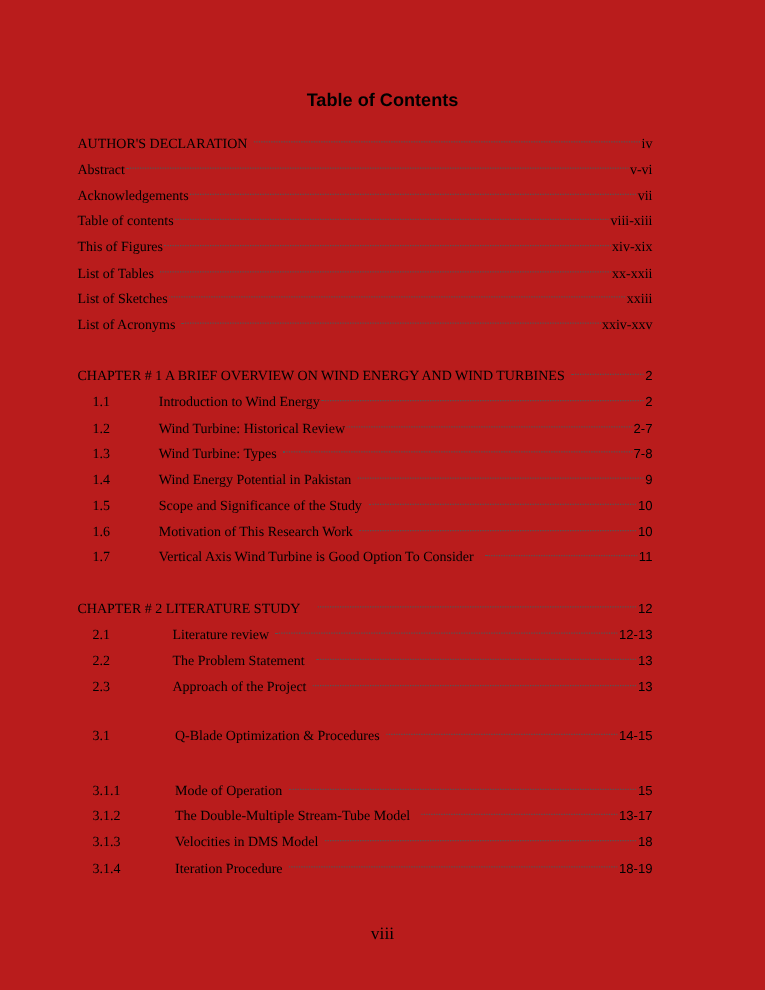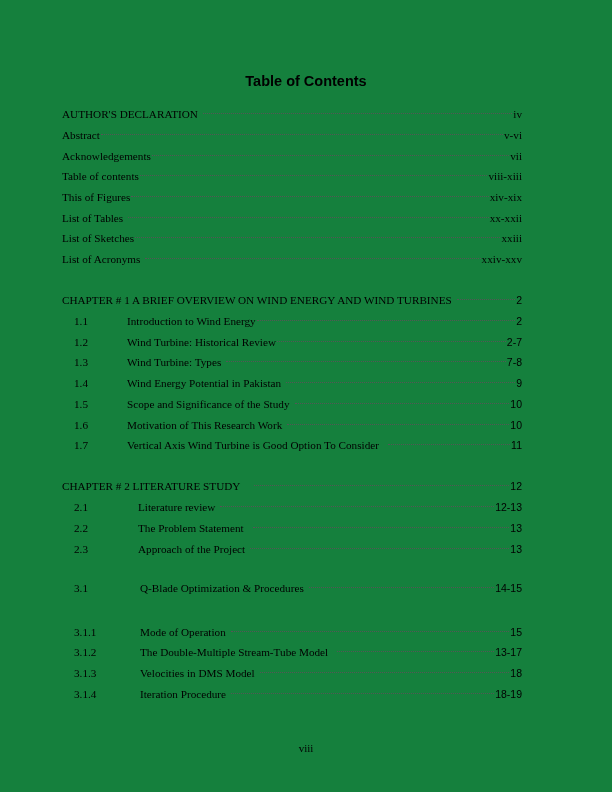--- a/index.html
+++ b/index.html
@@ -12,21 +12,21 @@
       height: 792px;
       position: relative;
       overflow: hidden;
       font-family: "Liberation Serif", "DejaVu Serif", serif;
       color: #000000;
     }
     .page {
       position: absolute;
       left: 0; top: 0;
       width: 612px; height: 792px;
-      background: #15803d;
+      background: #b91c1c;
     }
     .toc-title {
       position: absolute;
       left: 0;
       width: 612px;
       top: 72px;
       text-align: center;
       font-family: "Liberation Sans", "DejaVu Sans", sans-serif;
       font-weight: bold;
       font-size: 14.5px;
@@ -80,21 +80,21 @@
     .toc-row .page-ref.sans {
       font-family: "Liberation Sans", "DejaVu Sans", sans-serif;
       font-size: 10.5px;
     }
     .footer-page {
       position: absolute;
       left: 0;
       width: 612px;
       top: 742px;
       text-align: center;
-      font-size: 11px;
+      font-size: 14px;
       line-height: 12px;
     }
   </style>
 </head>
 <body>
 
 <div class="page">
 
   <div class="toc-title">Table of Contents</div>
 

